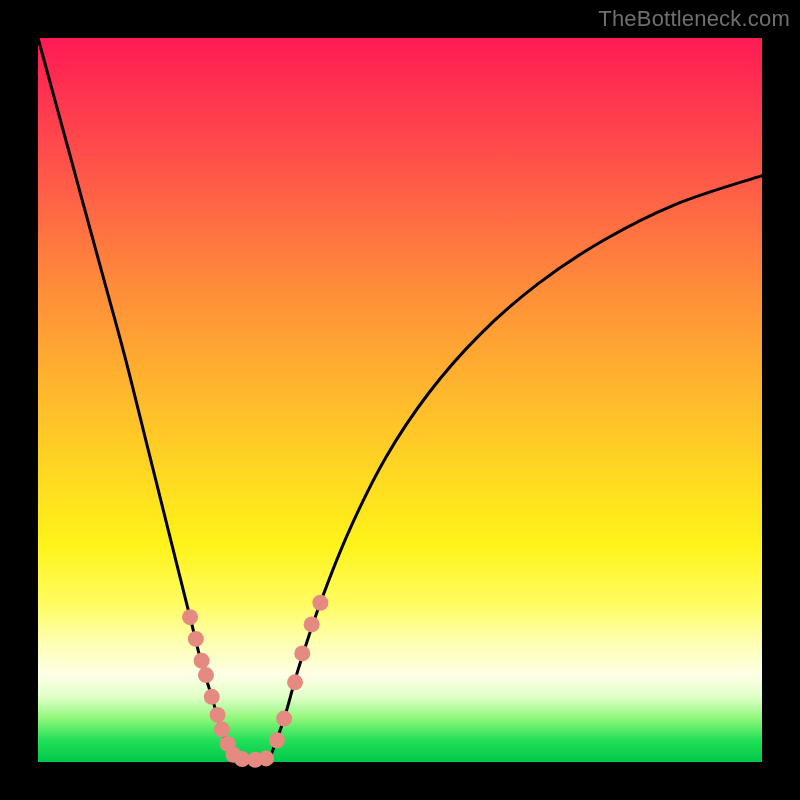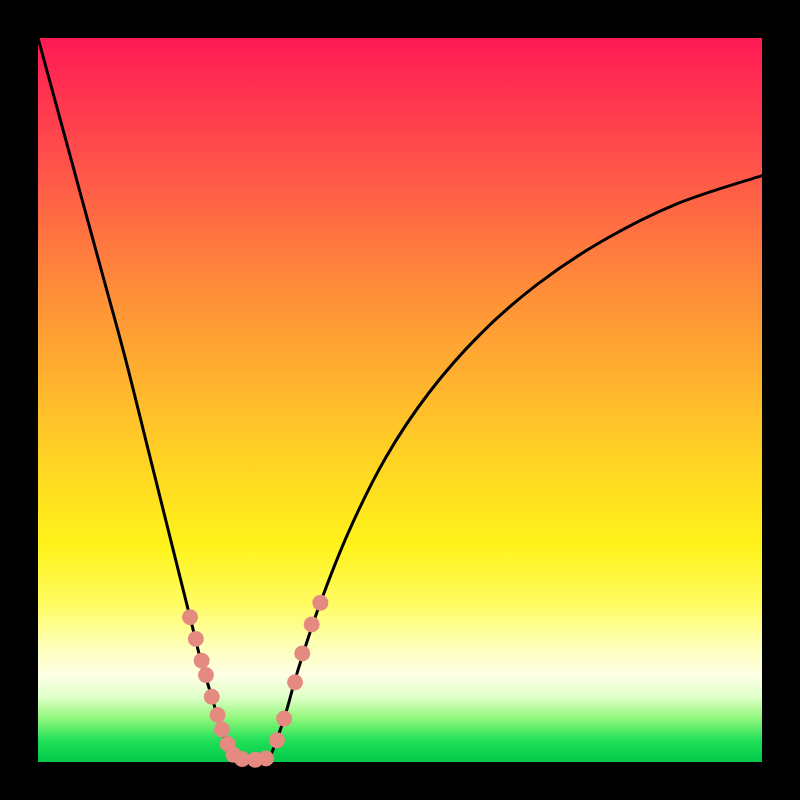--- a/index.html
+++ b/index.html
@@ -71,20 +71,21 @@
   }
   .dot {
     fill: #e58a81;
     stroke: none;
   }
 </style>
 </head>
 <body>
 
 <div class="frame">
+  <div class="watermark">TheBottleneck.com</div>
 
   <div class="plot-area">
     <svg class="curve" viewBox="0 0 724 724">
       <path id="path-left" d="M 0 0 C 3.9095999999999997 14.335199999999997, 13.9008 50.96959999999999, 21.72 79.63999999999999 C 29.539199999999997 108.31039999999999, 35.620799999999996 130.60959999999997, 43.44 159.27999999999997 C 51.2592 187.95039999999997, 57.340799999999994 210.24959999999996, 65.16 238.91999999999996 C 72.97919999999999 267.59039999999993, 79.0608 288.5863999999999, 86.88 318.55999999999995 C 94.69919999999999 348.5336, 102.08399999999999 379.376, 108.6 405.44 C 115.116 431.504, 117.86720000000001 442.5088, 123.08000000000001 463.36 C 128.2928 484.2112, 132.34720000000002 500.42879999999997, 137.56 521.28 C 142.7728 542.1312, 147.47879999999998 560.9552, 152.04 579.2 C 156.6012 597.4448000000001, 158.9904 608.3048, 162.9 622.64 C 166.80960000000002 636.9752, 169.85039999999998 645.808, 173.76 658.84 C 177.6696 671.8720000000001, 180.7104 683.9628, 184.62 695.04 C 188.52960000000002 706.1171999999999, 193.5252 715.8188, 195.48000000000002 720.38"></path>
       <path id="path-floor" d="M 195.48000000000002 720.38 C 196.78320000000002 720.64064, 200.11360000000005 721.56736, 202.72000000000003 721.828 C 205.3264 722.0886399999999, 207.3536 721.828, 209.95999999999998 721.828 C 212.56639999999996 721.828, 214.59359999999998 721.828, 217.2 721.828 C 219.8064 721.828, 221.8336 722.0886399999999, 224.44 721.828 C 227.0464 721.56736, 230.3768 720.64064, 231.68 720.38"></path>
       <path id="path-right" d="M 231.68 720.38 C 234.28640000000001 713.2124, 240.94720000000004 696.8499999999999, 246.16000000000003 680.56 C 251.3728 664.27, 254.124 650.7312, 260.64 629.88 C 267.156 609.0288, 273.2376 589.4808, 282.36 564.72 C 291.48240000000004 539.9592, 299.5912 518.384, 311.32 492.32 C 323.04879999999997 466.256, 333.1848 444.68080000000003, 347.52 419.92 C 361.85519999999997 395.1592, 374.01840000000004 376.9144, 390.96000000000004 354.76 C 407.90160000000003 332.6056, 422.092 316.38800000000003, 441.64 296.84000000000003 C 461.188 277.29200000000003, 477.40559999999994 263.10159999999996, 499.55999999999995 246.15999999999997 C 521.7144 229.21839999999997, 539.9592 217.0552, 564.72 202.72000000000003 C 589.4808 188.38480000000004, 608.4496 178.2488, 637.12 166.51999999999998 C 665.7904 154.79119999999998, 708.3616 142.77279999999996, 724 137.55999999999995"></path>
       <g id="markers">
           <circle cx="152.04" cy="579.2" r="8" class="dot" fill="#e58a81"></circle>
           <circle cx="157.832" cy="600.92" r="8" class="dot" fill="#e58a81"></circle>
           <circle cx="163.624" cy="622.64" r="8" class="dot" fill="#e58a81"></circle>

